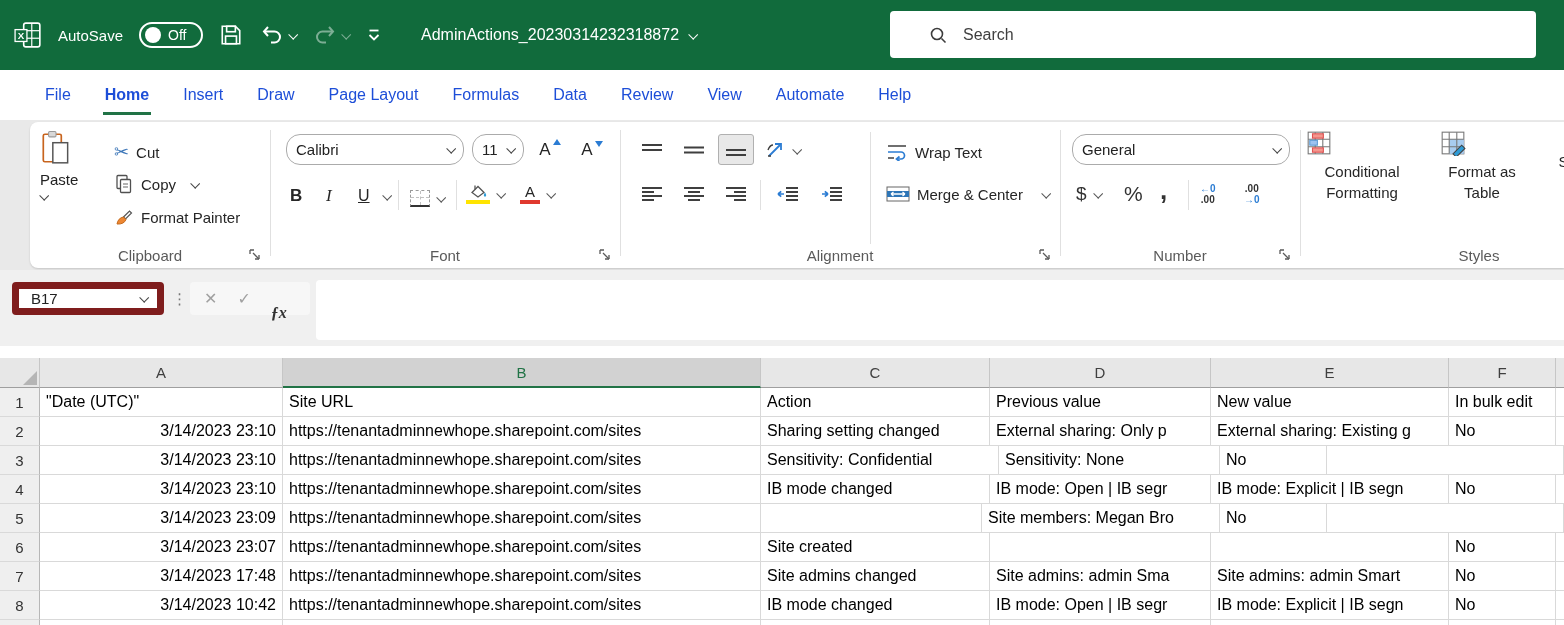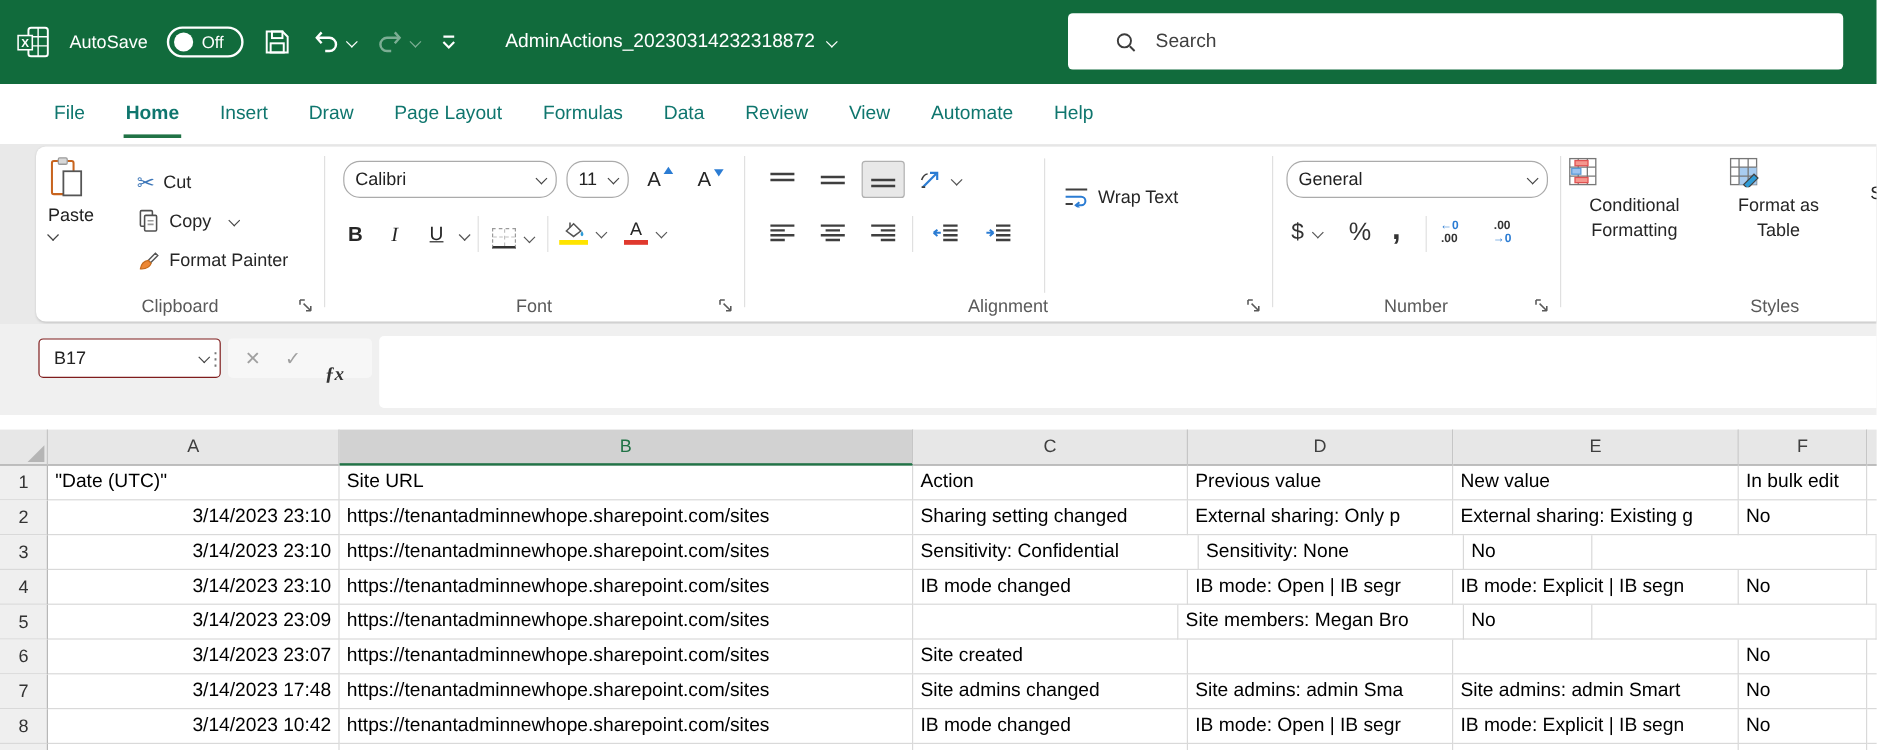--- a/index.html
+++ b/index.html
@@ -24,21 +24,21 @@
   .filename { margin-left:22px; display:flex; align-items:center; gap:10px; font-size:16px; }
   .searchbox { position:absolute; left:890px; top:11px; width:646px; height:47px; background:#fff;
                border-radius:4px; display:flex; align-items:center; padding-left:38px; }
   .searchbox input { border:none; outline:none; background:transparent; font-size:16px; margin-left:15px;
                      width:500px; font-family:"Liberation Sans",sans-serif; color:#222; }
   .searchbox input::placeholder { color:#3f3f3f; opacity:1; }
 
   
   .menurow { position:absolute; left:0; top:70px; width:100%; height:50px; background:#fff;
              display:flex; align-items:stretch; padding-left:28px; }
-  .mtab { font-size:16px; color:#0f766e; padding:12px 17px; display:flex; align-items:center; position:relative; }
+  .mtab { font-size:16px; color:#1d4ed8; padding:12px 17px; display:flex; align-items:center; position:relative; }
   .mtab.active { font-weight:700; }
   .mtab.active::after { content:""; position:absolute; left:15px; right:15px; bottom:5px; height:3px; background:#217346; }
 
   
   .ribbonband { position:absolute; left:0; top:120px; width:100%; height:150px; background:#e9e9e9; }
   .ribbon { position:absolute; left:30px; top:2px; right:0; height:146px; background:#fff;
             border-radius:8px 0 0 8px; overflow:hidden; box-shadow:0 1px 2px rgba(0,0,0,.15); }
   .rgroup { position:absolute; top:0; height:146px; }
   .vsep { position:absolute; top:8px; height:126px; width:1px; background:#e0e0e0; }
   .glabel { position:absolute; bottom:4px; left:0; width:100%; text-align:center;
@@ -68,22 +68,22 @@
   .twoline { font-size:15px; line-height:21px; color:#262626; text-align:center; }
   .bigbtn { position:absolute; top:8px; display:flex; flex-direction:column; gap:5px; }
   .decbtn { display:flex; flex-direction:column; align-items:center; font-size:10px; line-height:11px;
             font-weight:700; color:#333; }
   .decbtn .blue { color:#2b7cd3; }
   .symbol { font-size:19px; color:#333; }
 
   
   .fstrip { position:absolute; left:0; top:270px; width:100%; height:76px; background:#f0f0f0; }
   .namebox { position:absolute; left:12px; top:12px; width:152px; height:33px; background:#fff;
-             border:1px solid #7f1d1d; border-radius:4px; display:flex; align-items:center;
-             padding:0 10px 0 12px; font-size:15px; color:#222;margin-left:20px; }
+             border:7px solid #7f1d1d; border-radius:4px; display:flex; align-items:center;
+             padding:0 10px 0 12px; font-size:15px; color:#222; }
   .namebox .chev { margin-left:auto; color:#444; }
   .fmore { position:absolute; left:172px; top:12px; height:33px; display:flex; align-items:center;
            color:#777; font-size:15px; letter-spacing:0; }
   .fxbox { position:absolute; left:190px; top:12px; width:120px; height:33px; background:#f7f7f7;
            border-radius:4px; display:flex; align-items:center; gap:20px; padding-left:14px; }
   .fx-cancel,.fx-enter { color:#a0a0a0; font-size:16px; }
   .fx-label { color:#333; font-size:16px; font-style:italic; font-family:"Liberation Serif",serif; font-weight:700;margin-top:28px; }
   .formula-input { position:absolute; left:316px; top:10px; right:0; height:60px; background:#fff;
                    border-radius:4px 0 0 4px; font-size:15px; padding:6px 10px; }
 
@@ -359,28 +359,37 @@
             <g stroke="#3f3f3f" stroke-width="2">
                 <line x1="9" y1="3" x2="21" y2="3"></line>
                 <line x1="9" y1="7" x2="21" y2="7"></line>
             <line x1="9" y1="11" x2="21" y2="11"></line>
                 <line x1="9" y1="15" x2="21" y2="15"></line>
               </g>
             <path d="M1 9 H7 M7 9 l-3.2-2.6 M7 9 l-3.2 2.6" stroke="#2b7cd3" stroke-width="1.7" fill="none"></path>
           </svg>
         </div>
         <div class="vsep" style="left:250px;top:10px;height:112px"></div>
-        <div class="rbtn" style="left:266px;top:28px">
+        <div class="rbtn" style="left:266px;top:16px">
           <svg width="22" height="18" viewBox="0 0 22 18" fill="none">
             <path d="M2 3 h18" stroke="#3f3f3f" stroke-width="1.7"></path>
             <path d="M2 9 h13 a3.5 3.5 0 0 1 0 7 h-4" stroke="#2b7cd3" stroke-width="1.7"></path>
             <path d="M13.5 13.5 L10.5 16 L13.5 18.4" stroke="#2b7cd3" stroke-width="1.7"></path>
             <path d="M2 15 h6" stroke="#3f3f3f" stroke-width="1.7"></path>
           </svg>
           <span>Wrap Text</span>
+        </div>
+        <div class="rbtn" style="left:266px;top:58px">
+          <svg width="24" height="16" viewBox="0 0 24 16">
+            <rect x="1" y="1" width="22" height="14" fill="#fff" stroke="#666"></rect>
+            <rect x="1" y="5" width="22" height="6" fill="#2E75B6"></rect>
+            <path d="M5 8 h14 M5 8 l2.5-2 M5 8 l2.5 2 M19 8 l-2.5-2 M19 8 l-2.5 2" stroke="#fff" fill="none" stroke-width="1.3"></path>
+          </svg>
+          <span>Merge &amp; Center</span>
+          <span class="chev" style="color:#555;margin-left:12px"></span>
         </div>
         <div class="glabel">Alignment</div>
         <span class="launcher">
           <svg width="13" height="13" viewBox="0 0 13 13" fill="none" stroke="#5a5a5a" stroke-width="1.3">
             <path d="M2 2 h4 M2 2 v4"></path>
               <path d="M5 5 l6 6"></path>
               <path d="M11 11 v-4 M11 11 h-4"></path>
           </svg>
         </span>
       </div>

